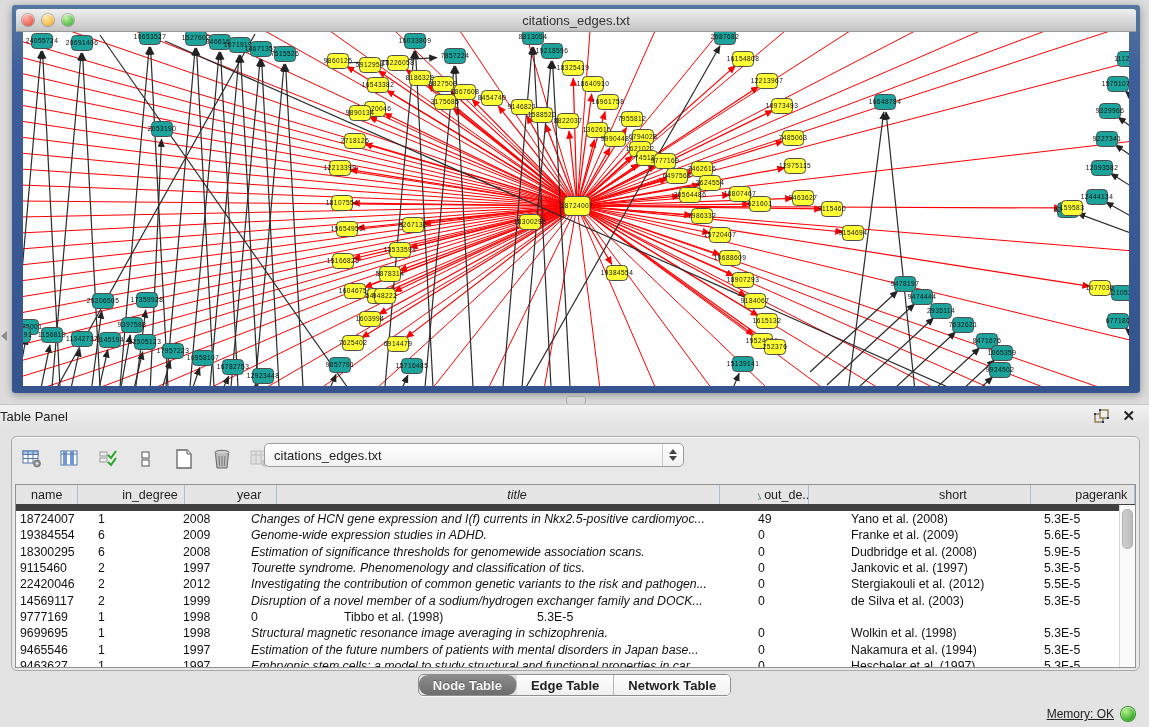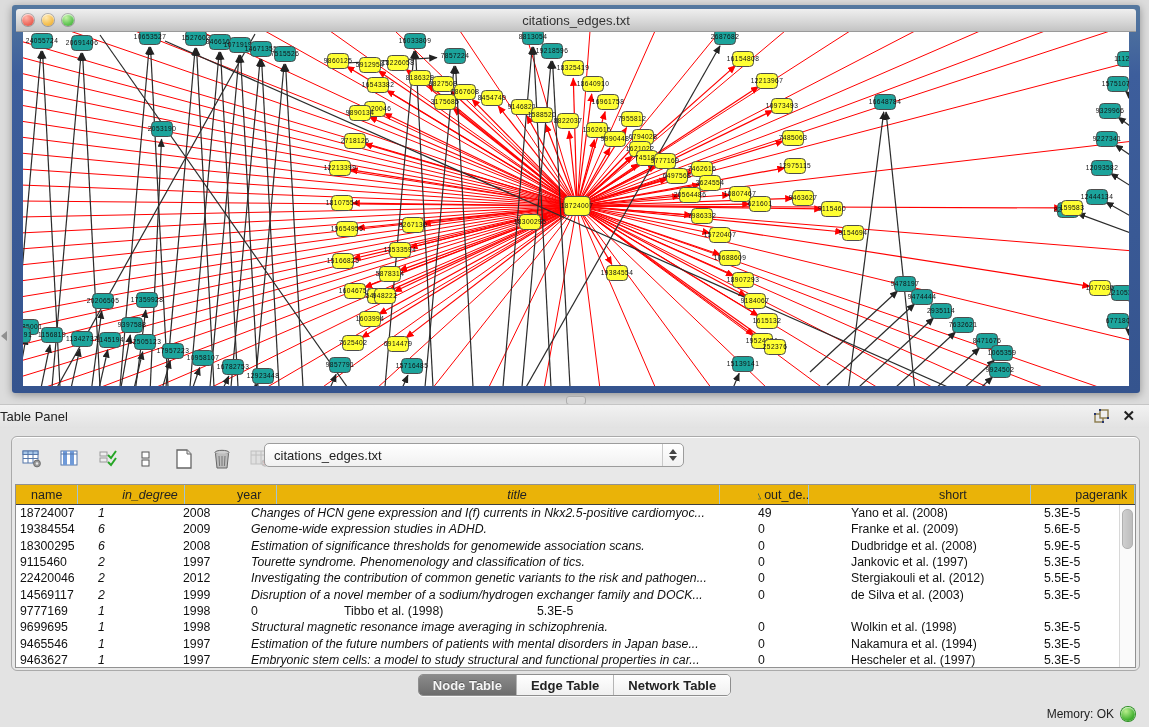--- a/index.html
+++ b/index.html
@@ -42,42 +42,42 @@
   .combo{position:absolute;left:252px;top:6px;width:418px;height:22px;background:linear-gradient(#fff,#f1f1f1);
     border:1px solid #9c9c9c;border-radius:5px;font-size:13px;display:flex;align-items:center;}
   .combo .val{margin-left:9px;flex:1;}
   .combo .step{width:20px;height:100%;border-left:1px solid #c9c9c9;display:flex;flex-direction:column;
     align-items:center;justify-content:center;gap:2px;}
   .tri-up{width:0;height:0;border-left:4px solid transparent;border-right:4px solid transparent;border-bottom:5px solid #444;}
   .tri-dn{width:0;height:0;border-left:4px solid transparent;border-right:4px solid transparent;border-top:5px solid #444;}
   
   .tablebox{position:absolute;left:3px;top:47px;width:1119px;height:182px;background:#fff;
     border:1px solid #919191;overflow:hidden;}
-  .thead{display:flex;height:19px;background:#eab308;border-bottom:1px solid #404040;gap:38px;}
+  .thead{display:flex;height:19px;background:#e5e5e5;border-bottom:7px solid #404040;gap:38px;}
   .th{box-sizing:border-box;border-right:1px solid #9ec3d8;font-size:12.5px;color:#222;
     display:flex;align-items:center;justify-content:center;overflow:hidden;white-space:nowrap;}
   .th .sort{font-size:10px;margin-right:3px;color:#1a4a5f;}
   .tr{display:flex;height:16.3px;align-items:center;}
   .td{box-sizing:border-box;padding-left:4px;font-size:12.3px;color:#111;overflow:hidden;
       white-space:nowrap;text-overflow:clip;}
-  .c0{width:78px;}.c1{width:85px;font-style:italic;}.c2{width:68px;}.c3{width:507px;font-style:italic;}.c4{width:64px;}.c5{width:193px;margin-left:29px;}.c6{width:83px;}
+  .c0{width:78px;}.c1{width:85px;}.c2{width:68px;}.c3{width:507px;font-style:italic;}.c4{width:64px;}.c5{width:193px;margin-left:29px;}.c6{width:83px;}
   .vscroll{position:absolute;right:0;top:20px;bottom:0;width:15px;background:#fafafa;border-left:1px solid #d8d8d8;}
   .vthumb{position:absolute;left:2px;top:4px;width:9px;height:38px;border-radius:5px;
     background:linear-gradient(90deg,#cfcfcf,#bdbdbd);border:1px solid #b0b0b0;}
   
   #table-tabs{position:absolute;left:0;top:674px;width:1149px;display:flex;justify-content:center;}
   .segwrap{display:flex;border:1px solid #8e8e8e;border-radius:5px;overflow:hidden;height:20px;
     box-shadow:0 1px 0 rgba(255,255,255,.7);}
   .seg{padding:0 14px;font-size:13px;font-weight:bold;color:#222;display:flex;align-items:center;
     background:linear-gradient(#ffffff,#f0f0f0);border-right:1px solid #b5b5b5;}
   .seg:last-child{border-right:none;}
-  .seg.sel{background:linear-gradient(#8b8b8b,#6d6d6d);color:#f5f5f5;text-shadow:0 -1px 0 rgba(0,0,0,.3);}
+  .seg.sel{background:linear-gradient(#8b8b8b,#6d6d6d);color:#f5f5f5;text-shadow:0 -1px 0 rgba(0,0,0,.3);border-radius:9px;}
   
   #statusbar{position:absolute;left:0;bottom:0;width:1149px;height:26px;display:flex;
-    align-items:center;justify-content:flex-end;font-size:12px;color:#222;}
+    align-items:center;justify-content:flex-end;font-size:12px;color:#222;text-decoration:underline;}
   #mem-dot{width:14px;height:14px;border-radius:50%;margin:0 14px 0 7px;
     background:radial-gradient(circle at 35% 30%,#b9ef8d,#44b232 65%,#2f9123);
     box-shadow:0 0 0 1px #2c8f22, inset 0 1px 1px rgba(255,255,255,.6);}
 </style>
 </head>
 <body>
 
 <div id="net-window">
   <div class="titlebar">
     <div class="lights">

